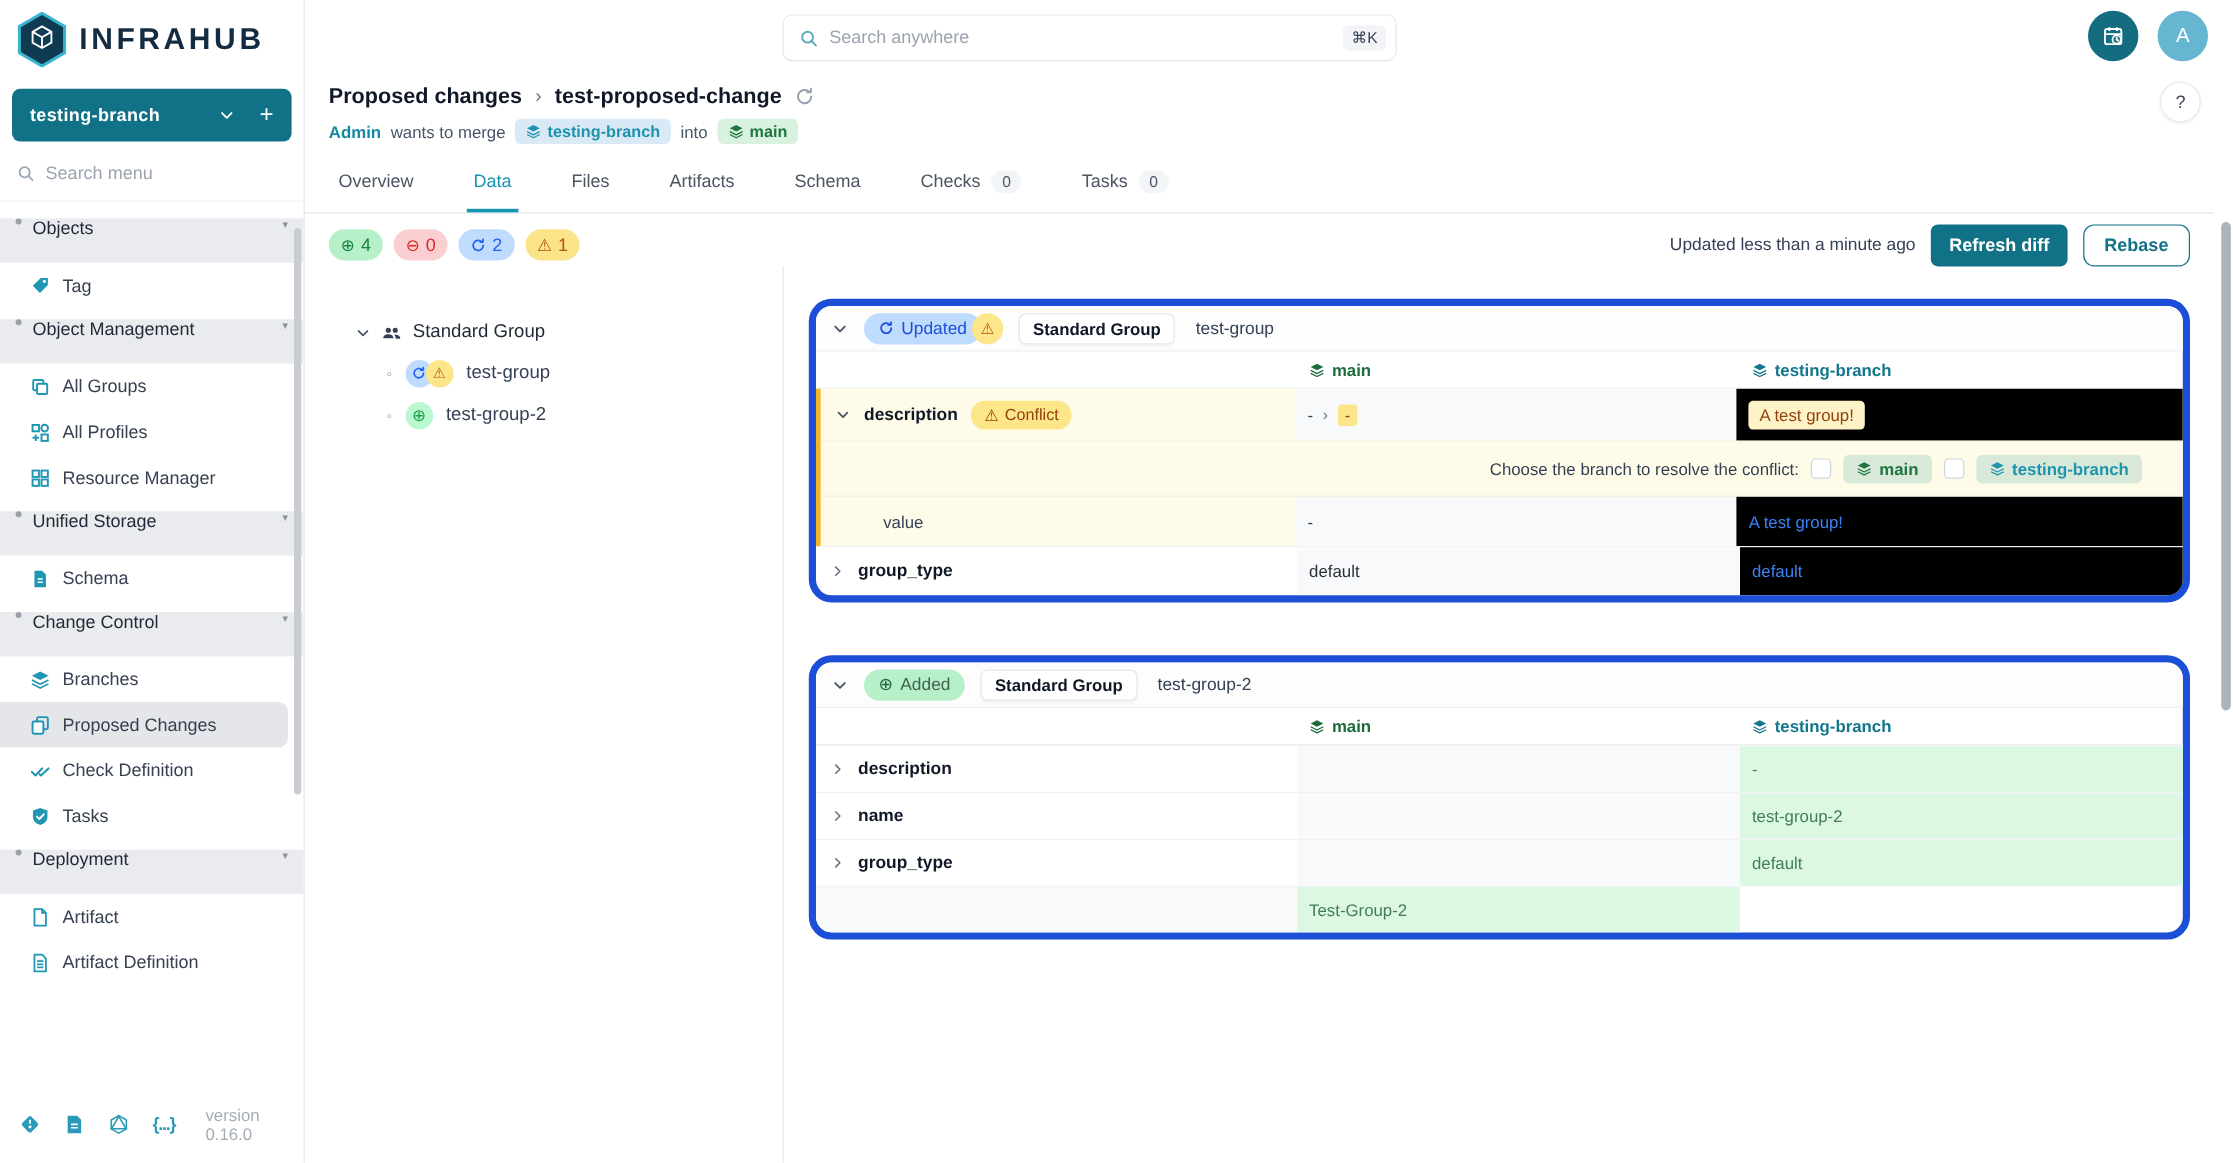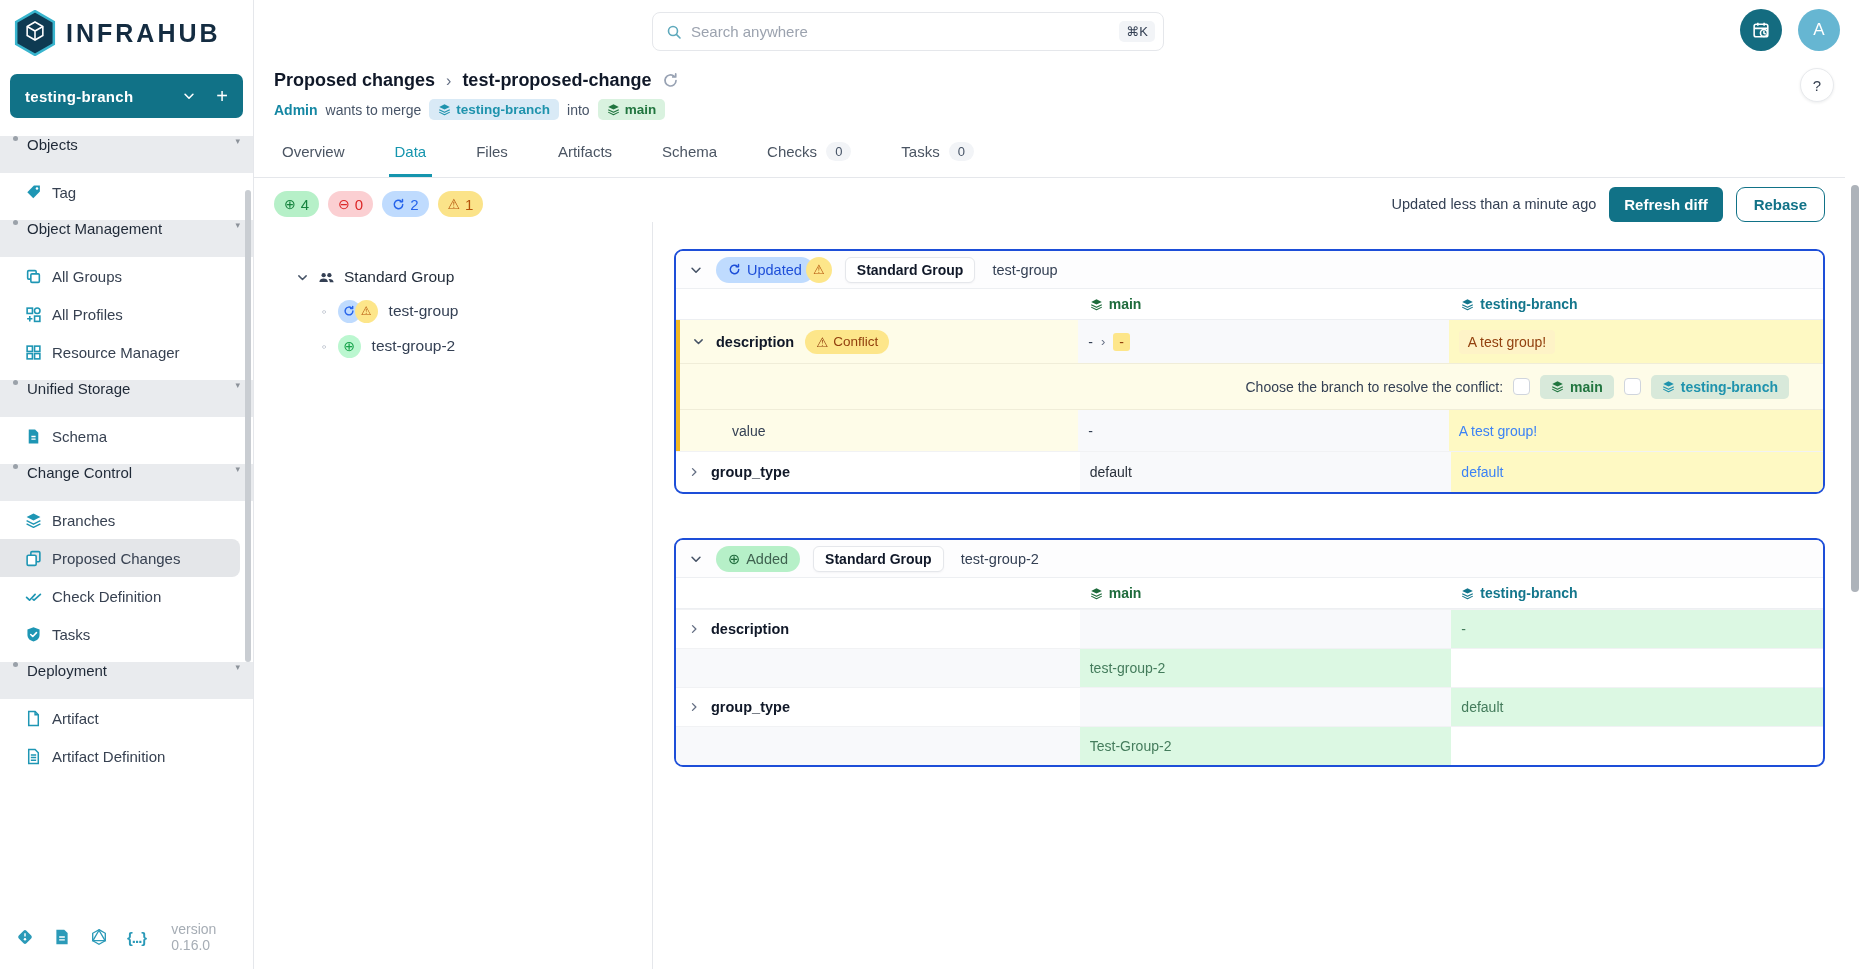--- a/index.html
+++ b/index.html
@@ -97,21 +97,21 @@
   .tree-children { margin:10px 0 0 26px; display:flex; flex-direction:column; gap:5px; }
   .tree-child { display:flex; align-items:center; gap:11px; height:30px; font-size:15.5px; color:#344054; cursor:pointer; }
   .tbullet { color:#98A2B3; font-size:13px; }
   .badge-circ { width:23px; height:23px; border-radius:50%; display:flex; align-items:center;
                 justify-content:center; font-size:12px; }
   .bc-blue { background:#BFDBFE; color:#2563EB; }
   .bc-yellow { background:#FDE68A; color:#B45309; margin-left:-6px; }
   .bc-green { background:#BBF7D0; color:#16A34A; font-size:14px; }
 
   .cards { flex:1; padding:27px 36px 0 21px; display:flex; flex-direction:column; gap:44px; }
-  .card { border:2px solid #1d4ed8; border-radius:9px; overflow:hidden; background:#fff; }
+  .card { border:6px solid #1d4ed8; border-radius:19px; overflow:hidden; background:#fff; }
   .card-header { height:38px; display:flex; align-items:center; gap:13px; padding:0 13px;
                  border-bottom:1px solid #EDEFF2; background:#FDFDFE; }
   .chev-btn { color:#475467; cursor:pointer; }
   .status-cluster { display:flex; align-items:center; }
   .status-pill { height:26px; border-radius:13px; display:flex; align-items:center; gap:6px;
                  padding:0 12px; font-size:14.5px; }
   .sp-updated { background:#BFDBFE; color:#1D4ED8; }
   .sp-added { background:#B6F0C8; color:#3F6250; }
   .sp-added .g { color:#1E6B3C; }
   .warn-circ { width:26px; height:26px; border-radius:50%; background:#FDE68A; color:#B45309;
@@ -127,21 +127,21 @@
   .ch-main { color:#1E6B3C; }
   .ch-branch { color:#13768C; }
 
   .conflict-wrap { border-left:4px solid #F2B824; }
   .row-desc { height:43px; }
   .cell { display:flex; align-items:center; }
   .cell-prop { gap:11px; padding:0 12px; font-size:14.5px; }
   .prop-name { font-weight:700; color:#101828; }
   .bg-yellow { background:#FEFCE8; }
   .bg-mainc { background:#F8F9FB; }
-  .bg-bluec { background:#fef9c3; }
+  .bg-bluec { background:#000000; }
   .bg-greenc { background:#DCF8E3; }
   .conflict-pill { background:#FDE68A; color:#92400E; border-radius:999px; padding:4px 11px;
                    font-size:13.5px; display:flex; align-items:center; gap:5px; }
   .cell-main { padding-left:10px; gap:8px; font-size:14px; color:#344054; }
   .cell-branch { padding-left:10px; font-size:14px; }
   .hl-dash { background:#FDE68A; color:#92400E; padding:1px 6px; border-radius:3px; }
   .arrow { color:#667085; font-size:13px; }
   .conflict-val { background:#FEF3C7; color:#92400E; padding:4px 9px; border-radius:4px; }
   .row-choose { height:47px; background:#FEFCE8; display:flex; align-items:center; justify-content:flex-end;
                 gap:10px; padding-right:34px; font-size:14px; color:#344054;
@@ -184,20 +184,29 @@
   <div class="branch-select">
     <span class="val">testing-branch</span>
     <span>
       <svg width="14" height="14" viewBox="0 0 16 16">
           <path d="M3.5 6l4.5 4.5L12.5 6" fill="none" stroke="#fff" stroke-width="1.8" stroke-linecap="round" stroke-linejoin="round"></path>
         </svg>
     </span>
     <span class="plus">+</span>
   </div>
 
+  <div class="menu-search">
+    <span>
+      <svg width="15" height="15" viewBox="0 0 16 16">
+          <circle cx="7" cy="7" r="4.5" fill="none" stroke="#9AA7B2" stroke-width="1.6"></circle>
+          <path d="M10.6 10.6L14 14" stroke="#9AA7B2" stroke-width="1.6" stroke-linecap="round"></path>
+        </svg>
+    </span>
+    <span class="ph">Search menu</span>
+  </div>
 
   <nav class="nav">
     <div class="nav-header">
       <span class="dot"></span>
       <span>Objects</span>
       <span class="caret">▾</span>
     </div>
     <div class="nav-item">
       <span class="nicon">
         <svg viewBox="0 0 16 16" width="17" height="17">
@@ -667,20 +676,28 @@
                 </svg>
             </span>
             <span class="prop-name">description</span>
           </div>
           <div class="cell cell-main bg-mainc"></div>
           <div class="cell cell-branch bg-greenc val-green">
             <span>-</span>
           </div>
         </div>
         <div class="grid-row data-row">
+          <div class="cell cell-prop">
+            <span class="chev-r">
+              <svg width="12" height="12" viewBox="0 0 16 16">
+                  <path d="M6 3.5L10.5 8 6 12.5" fill="none" stroke="#667085" stroke-width="1.8" stroke-linecap="round" stroke-linejoin="round"></path>
+                </svg>
+            </span>
+            <span class="prop-name">name</span>
+          </div>
           <div class="cell cell-main bg-mainc"></div>
           <div class="cell cell-branch bg-greenc val-green">
             <span>test-group-2</span>
           </div>
         </div>
         <div class="grid-row data-row">
           <div class="cell cell-prop">
             <span class="chev-r">
               <svg width="12" height="12" viewBox="0 0 16 16">
                   <path d="M6 3.5L10.5 8 6 12.5" fill="none" stroke="#667085" stroke-width="1.8" stroke-linecap="round" stroke-linejoin="round"></path>

